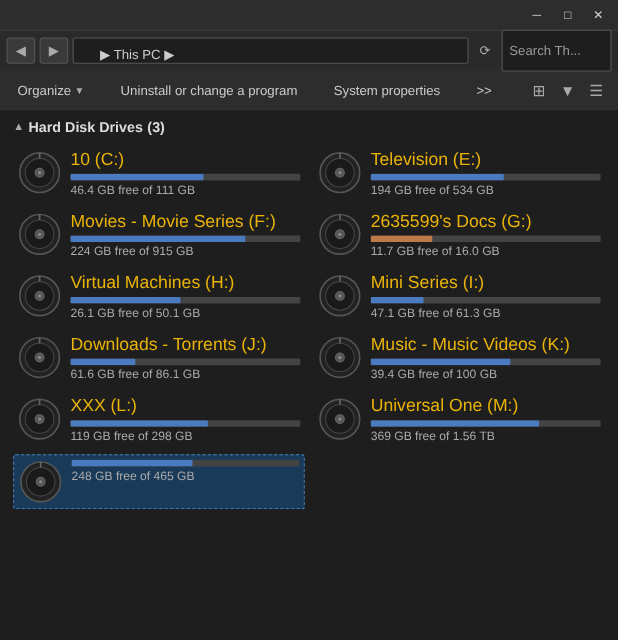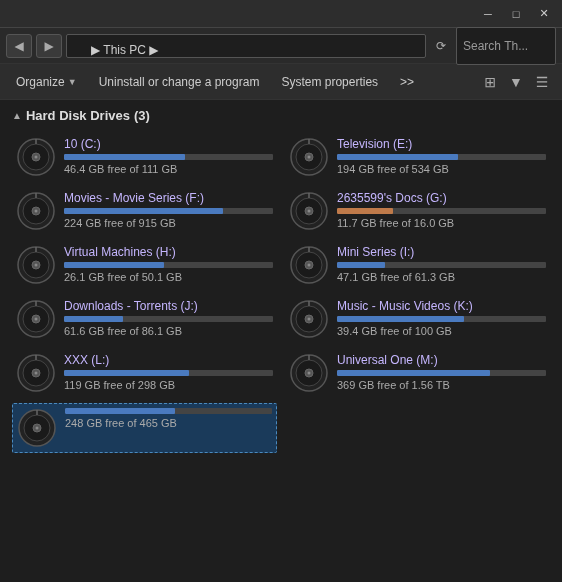--- a/index.html
+++ b/index.html
@@ -99,21 +99,21 @@
       justify-content: center;
     }
 
     
     .toolbar {
       background: #2d2d2d;
       height: 36px;
       display: flex;
       align-items: center;
       padding: 0 8px;
-      gap: 6px;
+      gap: 17px;
       border-bottom: 1px solid #333;
     }
     .toolbar-btn {
       height: 26px;
       background: transparent;
       border: none;
       color: #ccc;
       font-size: 12px;
       cursor: pointer;
       padding: 0 8px;
@@ -192,22 +192,22 @@
     .drive-icon svg {
       width: 40px;
       height: 40px;
     }
 
     .drive-info {
       flex: 1;
       min-width: 0;
     }
     .drive-name {
-      font-size: 12px;
-      color: #c4b5fd;
+      font-size: 16px;
+      color: #eab308;
       white-space: nowrap;
       overflow: hidden;
       text-overflow: ellipsis;
       margin-bottom: 3px;
     }
     .drive-bar-container {
       width: 100%;
       height: 6px;
       background: #444;
       border-radius: 1px;

